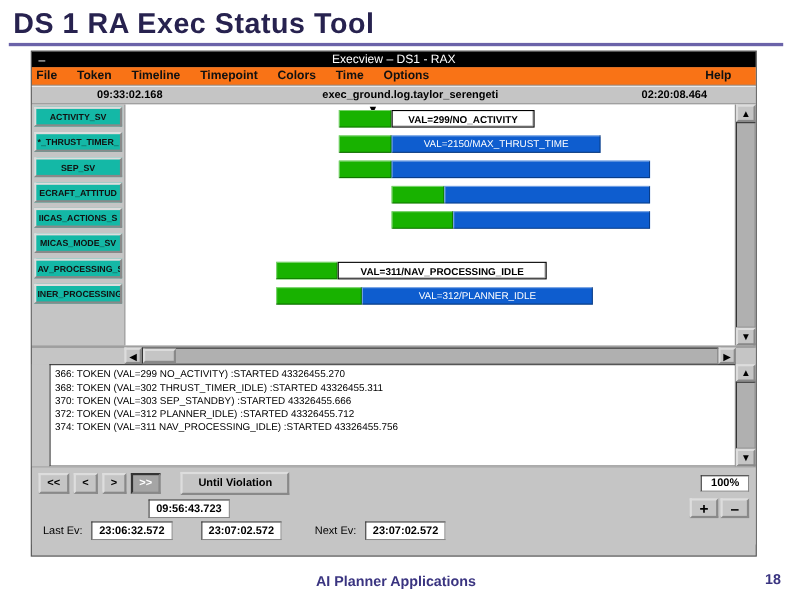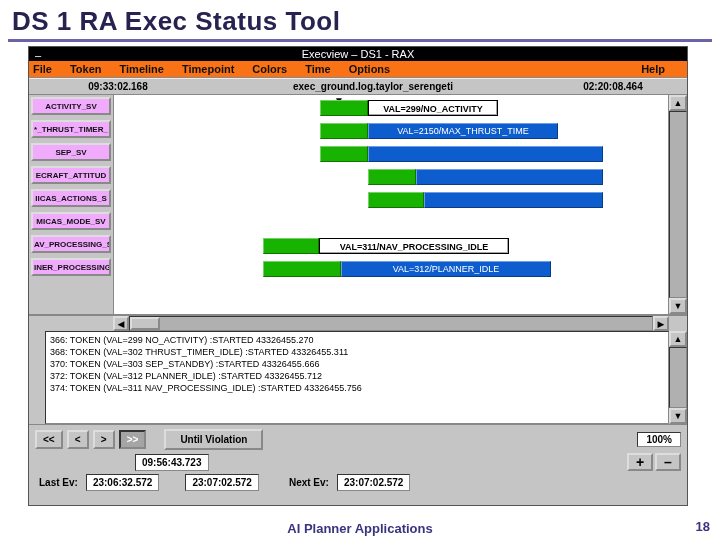--- a/index.html
+++ b/index.html
@@ -12,24 +12,24 @@
   .menubar { background: #f97316; display: flex; align-items: center; padding: 2px 4px; border-bottom: 1px solid #888; font-size: 11px; font-weight: bold; color: #111; }
   .menubar .menu-item { margin-right: 18px; cursor: default; }
   .menubar .spacer { flex: 1; }
   .statusbar { background: #c5c5c5; display: flex; align-items: center; padding: 2px 4px; border-top: 1px solid #eee; border-bottom: 1px solid #888; font-size: 10px; font-weight: bold; }
   .statusbar .sb-left { width: 170px; text-align: center; }
   .statusbar .sb-mid { flex: 1; text-align: center; }
   .statusbar .sb-right { width: 140px; text-align: center; }
   .main-area { flex: 1; display: flex; flex-direction: column; }
   .timeline-section { display: flex; height: 220px; background: #c5c5c5; border-bottom: 1px solid #888; }
   .left-col { width: 84px; background: #c5c5c5; display: flex; flex-direction: column; padding: 2px 2px; gap: 5px; }
-  .row-btn { background: #f0abfc; border: 2px outset #ddd; font-size: 8px; font-weight: bold; padding: 2px 1px; text-align: center; cursor: default; overflow: hidden; white-space: nowrap; height: 18px; line-height: 12px; color: #111; text-overflow: clip; }
+  .row-btn { background: #14b8a6; border: 2px outset #ddd; font-size: 8px; font-weight: bold; padding: 2px 1px; text-align: center; cursor: default; overflow: hidden; white-space: nowrap; height: 18px; line-height: 12px; color: #111; text-overflow: clip; }
   .chart-col { flex: 1; background: #fff; position: relative; border-left: 1px solid #888; border-right: 1px solid #888; overflow: hidden; }
   .marker { position: absolute; left: 220px; top: 0; font-size: 10px; color: #000; }
-  .tl-row { position: absolute; left: 16px; right: 0; height: 18px; }
+  .tl-row { position: absolute; left: 4px; right: 0; height: 18px; }
   .seg { position: absolute; height: 16px; top: 1px; box-shadow: inset -1px -1px 0 rgba(0,0,0,0.35), inset 1px 1px 0 rgba(255,255,255,0.4); font-size: 9px; line-height: 16px; text-align: center; color: #000; overflow: hidden; white-space: nowrap; }
   .seg.green { background: #18b200; }
   .seg.blue  { background: #0e5dcf; color: #fff; }
   .seg.label-white { background: #fff; border: 1px solid #000; font-weight: bold; }
   .scroll-col { width: 18px; background: #c5c5c5; display: flex; flex-direction: column; }
   .sb-btn { flex: 0 0 16px; background: #c5c5c5; border: 2px outset #ddd; text-align: center; font-size: 9px; line-height: 12px; cursor: default; }
   .sb-track { flex: 1; background: #b0b0b0; border: 1px inset #888; }
   .h-scroll { height: 16px; display: flex; background: #c5c5c5; border-top: 1px solid #888; }
   .h-spacer { width: 84px; }
   .h-track { flex: 1; background: #b0b0b0; border: 1px inset #888; position: relative; }
@@ -43,21 +43,21 @@
   .cbtn { background: #c5c5c5; border: 2px outset #ddd; font-size: 10px; font-weight: bold; padding: 2px 6px; cursor: default; min-width: 22px; text-align: center; }
   .cbtn.big { padding: 3px 14px; }
   .cbtn.pressed { border: 2px inset #888; background: #a5a5a5; color: #fff; }
   .cfield { background: #fff; border: 1px inset #888; padding: 2px 6px; font-size: 10px; font-weight: bold; min-width: 72px; text-align: center; }
   .zoom-box { margin-left: auto; display: flex; flex-direction: column; align-items: flex-end; gap: 2px; }
   .zoom-val { background: #fff; border: 1px inset #888; padding: 1px 8px; font-size: 10px; font-weight: bold; }
   .zoom-btns { display: flex; gap: 2px; }
   .zoom-btn { width: 26px; height: 18px; background: #c5c5c5; border: 2px outset #ddd; font-size: 14px; font-weight: bold; line-height: 14px; text-align: center; cursor: default; }
   .footer { position: absolute; bottom: 4px; left: 0; right: 0; display: flex; align-items: center; justify-content: center; font-size: 13px; font-weight: bold; color: #3a3480; }
   .page-num { position: absolute; right: 10px; bottom: 6px; font-size: 13px; font-weight: bold; color: #3a3480; margin-top: 13px; }
-  .lbl { font-weight: bold; margin: 0 4px; }
+  .lbl { font-weight: normal; margin: 0 4px; }
 </style>
 </head>
 <body>
 
 <div class="slide-title">DS 1 RA Exec Status Tool</div>
 <div class="title-underline"></div>
 
 <div class="app-window">
 
   <div class="titlebar">

